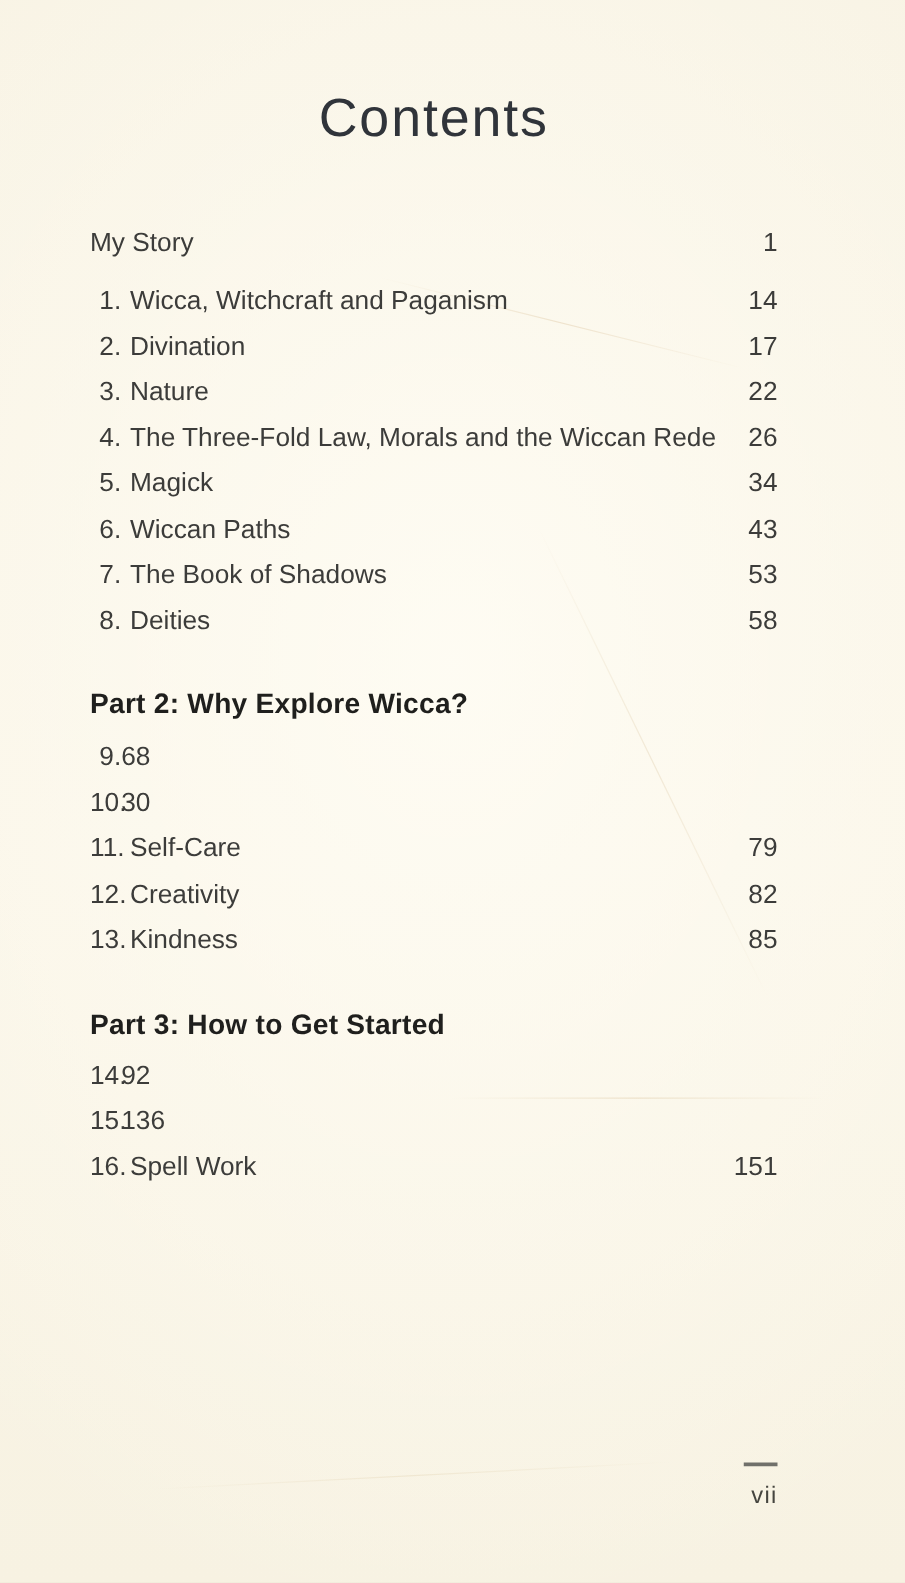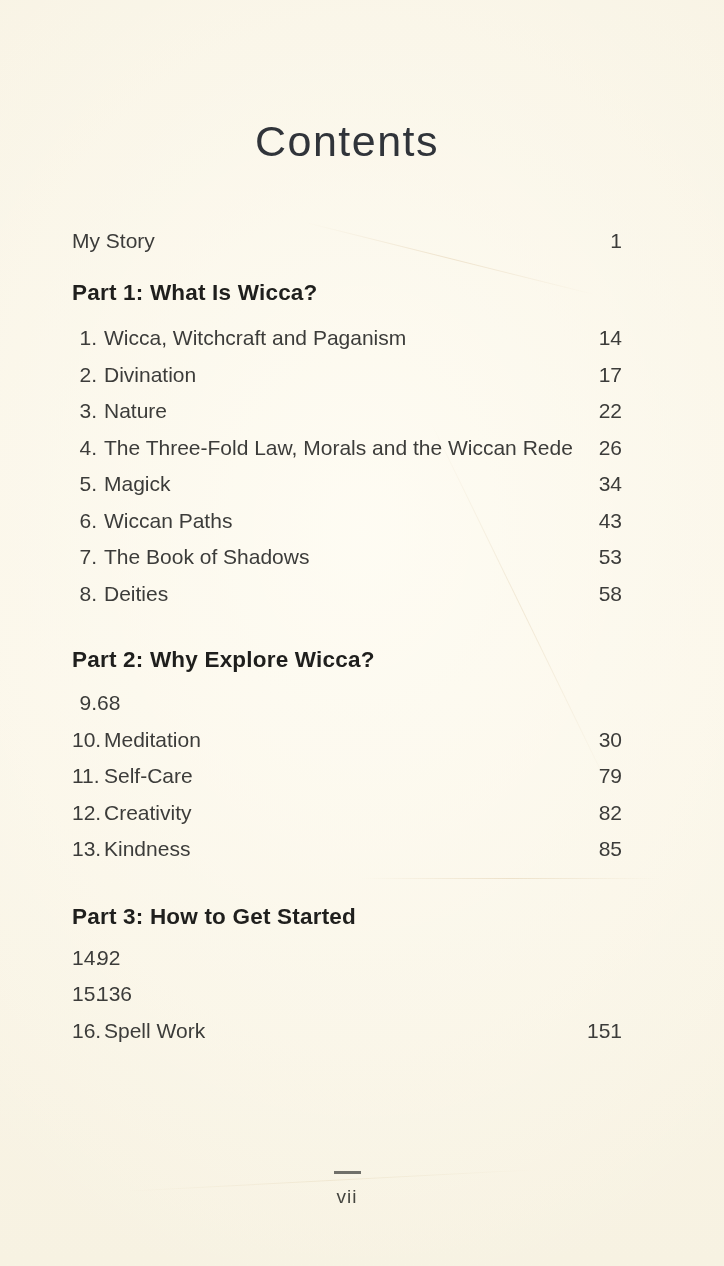--- a/index.html
+++ b/index.html
@@ -49,21 +49,21 @@
 
   .content {
     position: absolute;
     left: 72px;
     top: 0;
     width: 550px; 
   }
 
   .toc-title {
     margin: 0;
-    padding-top: 116px;
+    padding-top: 70px;
     font-size: 43px;
     line-height: 51px;
     font-weight: 400;
     letter-spacing: 1.5px;
     color: #30343a;
     text-align: center;
   }
 
   .front-matter {
     margin-top: 57px;
@@ -111,21 +111,21 @@
   .ctitle {
     flex: 1 1 auto;
     margin-left: 7px;
   }
 
   .footer {
     position: absolute;
     left: 72px;
     top: 1160px;
     width: 550px;
-    text-align: center;
+    text-align: right;
   }
   .footer-dash {
     display: inline-block;
     width: 27px;
     height: 3px;
     background: #70706a;
   }
   .footer-folio {
     display: block;
     margin-top: 8px;
@@ -149,21 +149,20 @@
 
     <h1 class="toc-title">Contents</h1>
 
     <div class="front-matter">
       <div class="row">
         <span class="label">My Story</span>
         <span class="pg">1</span>
       </div>
     </div>
 
-    <h2 class="part-heading ph-1">Part 1: What Is Wicca?</h2>
     <div class="chapter-list cl-1">
       <div class="row">
         <span class="num">1.</span>
         <span class="ctitle">Wicca, Witchcraft and Paganism</span>
         <span class="pg">14</span>
       </div>
       <div class="row">
         <span class="num">2.</span>
         <span class="ctitle">Divination</span>
         <span class="pg">17</span>
@@ -201,21 +200,20 @@
     </div>
 
     <h2 class="part-heading ph-2">Part 2: Why Explore Wicca?</h2>
     <div class="chapter-list cl-2">
       <div class="row">
         <span class="num">9.</span>
         <span class="pg">68</span>
       </div>
       <div class="row">
         <span class="num">10.</span>
-        <span class="ctitle">Meditation</span>
         <span class="pg">30</span>
       </div>
       <div class="row">
         <span class="num">11.</span>
         <span class="ctitle">Self-Care</span>
         <span class="pg">79</span>
       </div>
       <div class="row">
         <span class="num">12.</span>
         <span class="ctitle">Creativity</span>

